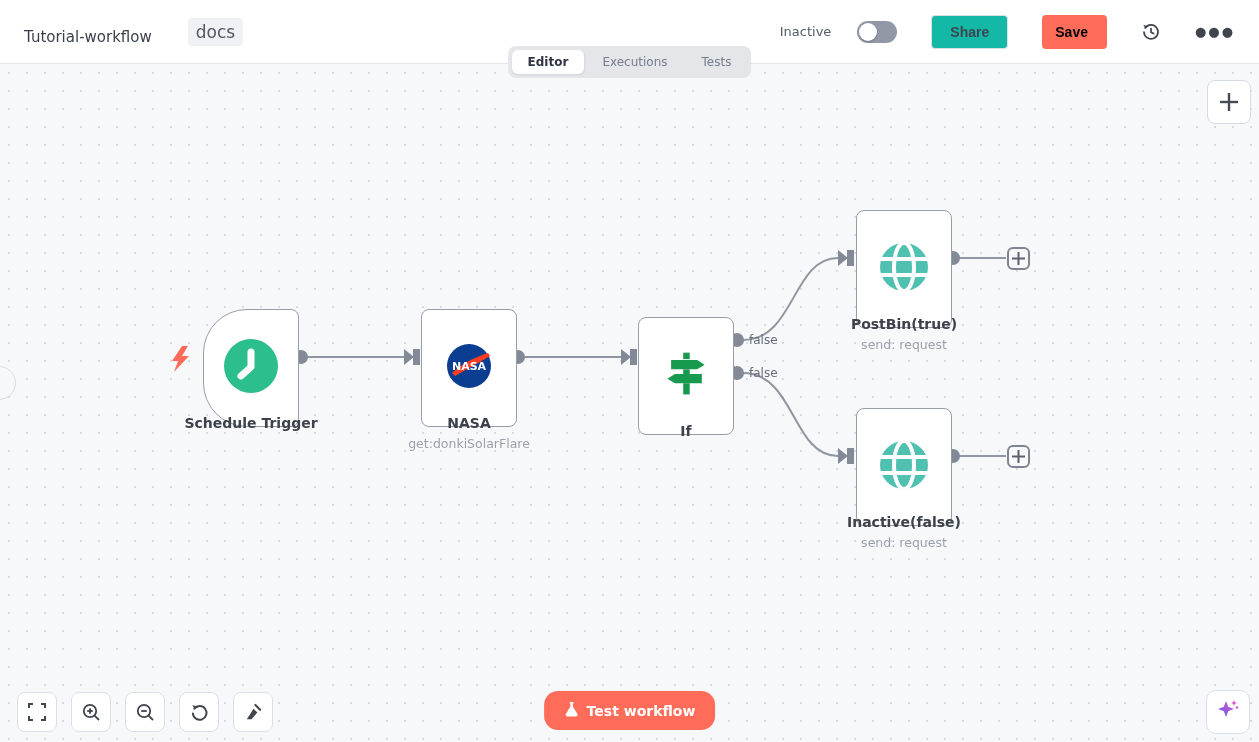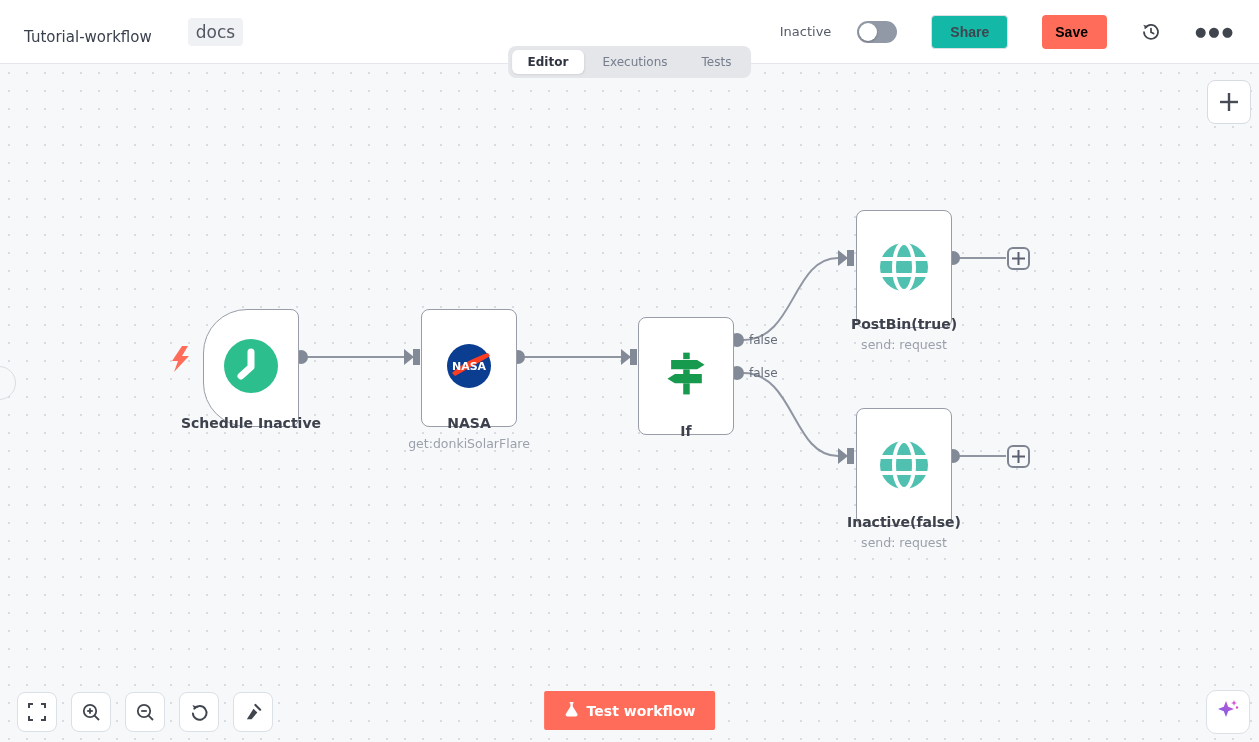--- a/index.html
+++ b/index.html
@@ -39,21 +39,21 @@
 
   .port-label { position:absolute; font-size:12px; color:#666d7a; }
 
   .plus-chip { position:absolute; width:23px; height:23px; background:#f7f8fa; border:2px solid #7e8492; border-radius:6px; color:#5a6070; display:flex; align-items:center; justify-content:center; cursor:pointer; }
 
   .add-node-btn { position:absolute; top:16px; right:8px; width:44px; height:44px; background:#fff; border:1px solid #d7dbe2; border-radius:8px; display:flex; align-items:center; justify-content:center; cursor:pointer; color:#464b55; }
 
   
   .zoom-controls { position:absolute; bottom:10px; left:17px; display:flex; gap:14px; }
   .ctrl-btn { width:40px; height:40px; background:#fff; border:1px solid #dbdfe6; border-radius:8px; display:flex; align-items:center; justify-content:center; cursor:pointer; color:#41454e; }
-  .test-btn { position:absolute; bottom:12px; left:50%; transform:translateX(-50%); background:#ff6d5a; color:#fff; border:none; border-radius:2px; font-size:14px; font-weight:600; padding:10px 20px; display:flex; align-items:center; gap:8px; cursor:pointer; font-family:inherit; }
+  .test-btn { position:absolute; bottom:12px; left:50%; transform:translateX(-50%); background:#ff6d5a; color:#fff; border:none; border-radius:14px; font-size:14px; font-weight:600; padding:10px 20px; display:flex; align-items:center; gap:8px; cursor:pointer; font-family:inherit; }
   .ai-btn { position:absolute; bottom:8px; right:9px; width:44px; height:44px; background:#fff; border:1px solid #dbe0e7; border-radius:10px; display:flex; align-items:center; justify-content:center; cursor:pointer; }
 </style>
 </head>
 <body>
 
 <div class="header">
   <div class="header-left">
     <span class="wf-title">Tutorial-workflow</span>
     <span class="wf-tag">docs</span>
   </div>
@@ -118,21 +118,21 @@
     </g>
   </svg>
 
   <div class="node trigger" style="left:203px; top:245px;">
     <span>
       <svg width="56" height="56" viewBox="0 0 56 56">
         <circle cx="28" cy="28" r="27" fill="#2dbe8d"></circle>
         <polyline points="28,14 28,29 18,38" fill="none" stroke="#fff" stroke-width="7" stroke-linecap="round" stroke-linejoin="round"></polyline>
       </svg>
     </span>
-    <div class="node-label">Schedule Inactive</div>
+    <div class="node-label">Schedule Trigger</div>
   </div>
 
   <div class="node" style="left:421px; top:245px;">
     <span>
       <svg width="46" height="46" viewBox="0 0 46 46">
         <circle cx="23" cy="23" r="22" fill="#0b3d91"></circle>
         <path d="M6 30 C 16 20, 30 14, 42 10 L 44 13 C 32 20, 18 28, 9 33 Z" fill="#fc3d21"></path>
         <text x="23" y="27" font-size="11" font-weight="bold" fill="#fff" text-anchor="middle" font-family="'DejaVu Sans',sans-serif">NASA</text>
       </svg>
     </span>

